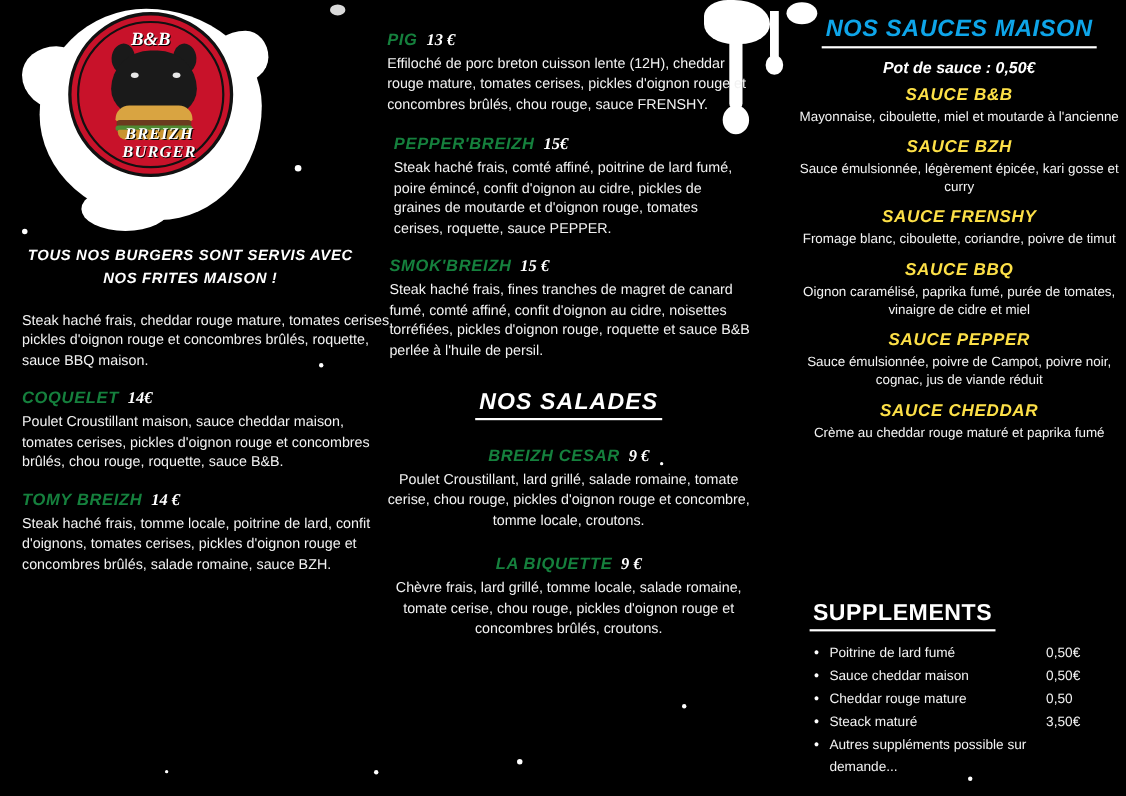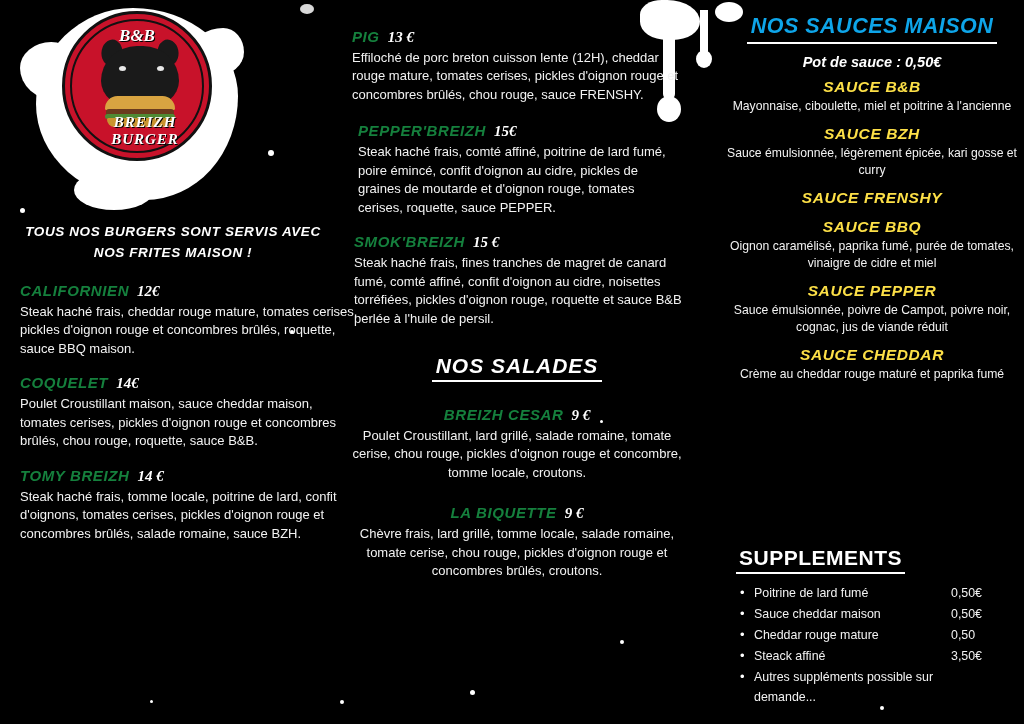--- a/index.html
+++ b/index.html
@@ -369,24 +369,20 @@
       </div>
       <div class="logo-arc-text">BREIZH BURGER</div>
     </div>
   </div>
 
   <div class="tagline">TOUS NOS BURGERS SONT SERVIS AVEC NOS FRITES MAISON !</div>
 
   <div class="col-left">
 
     <div class="item">
-      <div class="item-head">
-        <span class="item-name">CALIFORNIEN</span>
-        <span class="item-price">12€</span>
-      </div>
       <div class="item-desc">Steak haché frais, cheddar rouge mature, tomates cerises, pickles d'oignon rouge et concombres brûlés, roquette, sauce BBQ maison.</div>
     </div>
 
     <div class="item">
       <div class="item-head">
         <span class="item-name">COQUELET</span>
         <span class="item-price">14€</span>
       </div>
       <div class="item-desc">Poulet Croustillant maison, sauce cheddar maison, tomates cerises, pickles d'oignon rouge et concombres brûlés, chou rouge, roquette, sauce B&amp;B.</div>
     </div>
@@ -451,28 +447,29 @@
   </div>
 
   <div class="col-right">
     <div style="text-align:center;">
       <div class="sauces-title">NOS SAUCES MAISON</div>
     </div>
     <div class="pot">Pot de sauce :  0,50€</div>
 
     <div class="sauce">
       <div class="sauce-name">SAUCE B&amp;B</div>
-      <div class="sauce-desc">Mayonnaise, ciboulette, miel et poitrine à l'ancienne</div>
+      <div class="sauce-desc">Mayonnaise, ciboulette, miel et moutarde à l'ancienne</div>
     </div>
     <div class="sauce">
       <div class="sauce-name">SAUCE BZH</div>
       <div class="sauce-desc">Sauce émulsionnée, légèrement épicée, kari gosse et curry</div>
     </div>
     <div class="sauce">
       <div class="sauce-name">SAUCE FRENSHY</div>
+      <div class="sauce-desc">Fromage blanc, ciboulette, coriandre, poivre de timut</div>
     </div>
     <div class="sauce">
       <div class="sauce-name">SAUCE BBQ</div>
       <div class="sauce-desc">Oignon caramélisé, paprika fumé, purée de tomates, vinaigre de cidre et miel</div>
     </div>
     <div class="sauce">
       <div class="sauce-name">SAUCE PEPPER</div>
       <div class="sauce-desc">Sauce émulsionnée, poivre de Campot, poivre noir, cognac, jus de viande réduit</div>
     </div>
     <div class="sauce">
@@ -494,21 +491,21 @@
         <span class="supp-label">Sauce cheddar maison</span>
         <span class="supp-price">0,50€</span>
       </li>
       <li class="supp-row">
         <span class="supp-bullet">•</span>
         <span class="supp-label">Cheddar rouge mature</span>
         <span class="supp-price">0,50</span>
       </li>
       <li class="supp-row">
         <span class="supp-bullet">•</span>
-        <span class="supp-label">Steack affiné</span>
+        <span class="supp-label">Steack maturé</span>
         <span class="supp-price">3,50€</span>
       </li>
       <li class="supp-row">
         <span class="supp-bullet">•</span>
         <span class="supp-label">Autres suppléments possible sur demande...</span>
         <span class="supp-price"></span>
       </li>
     </ul>
   </div>
 

